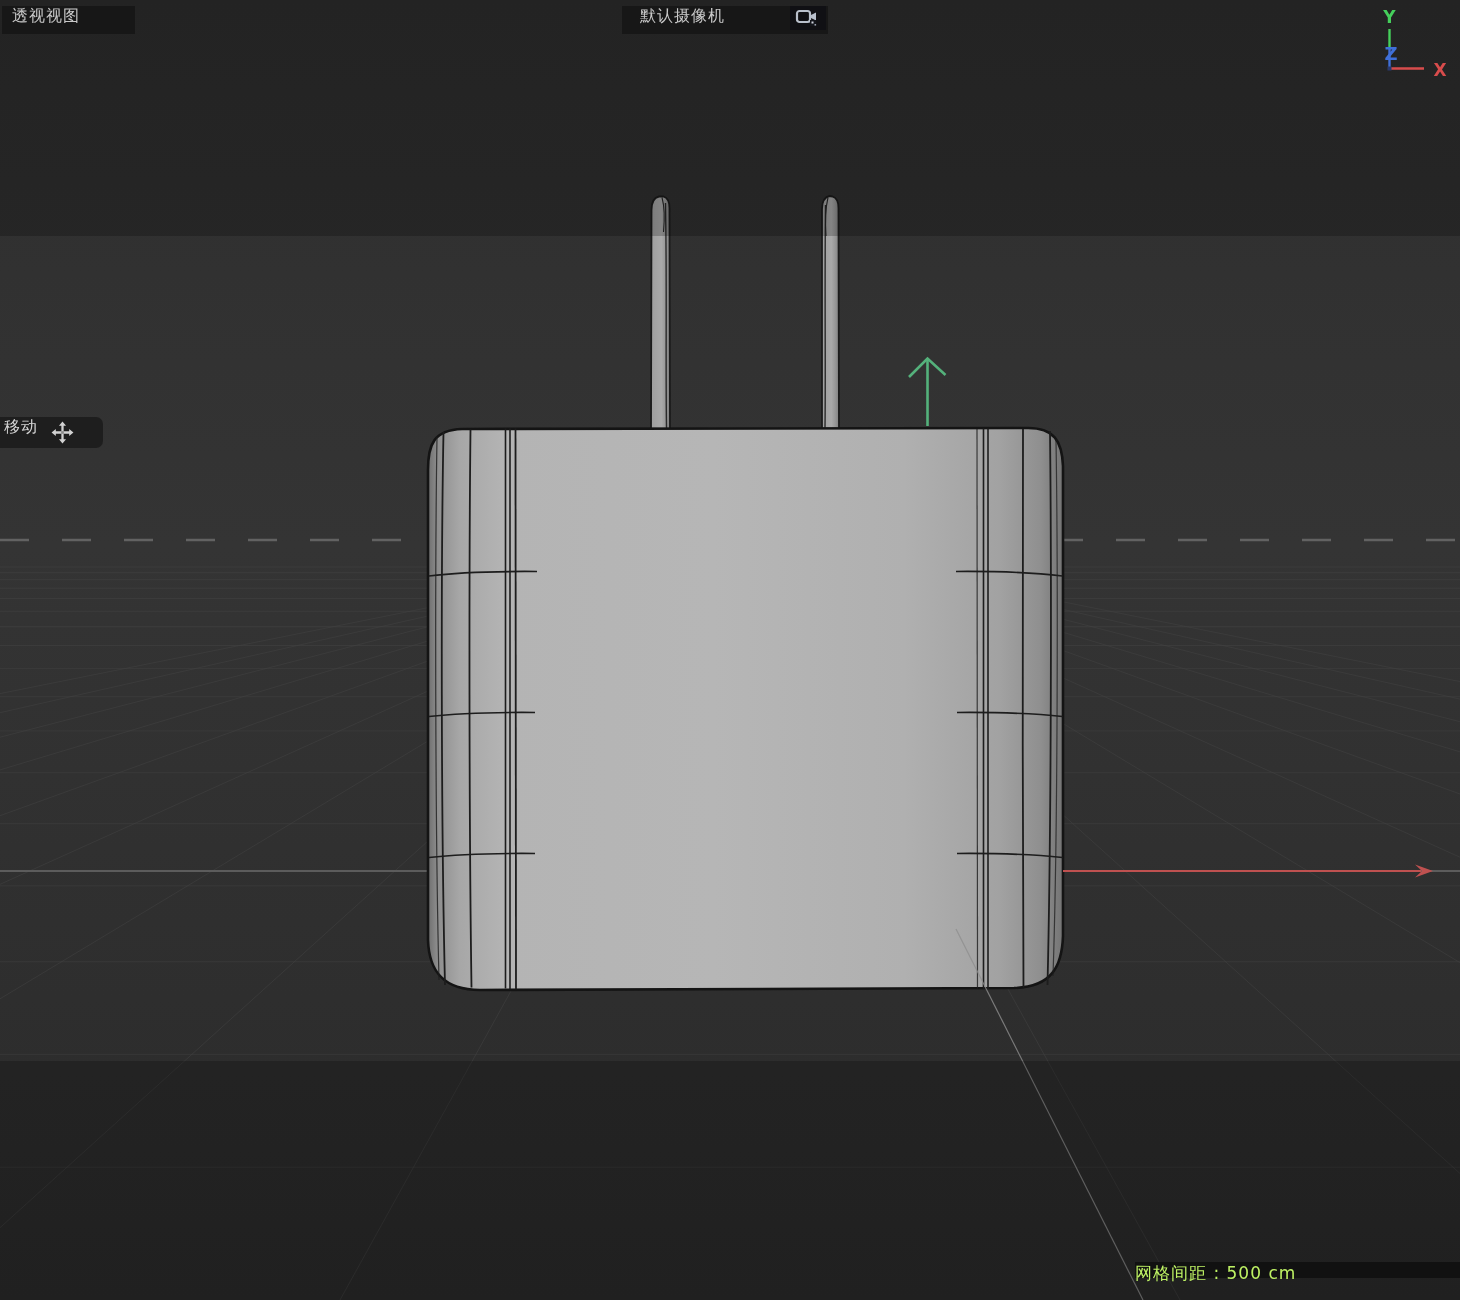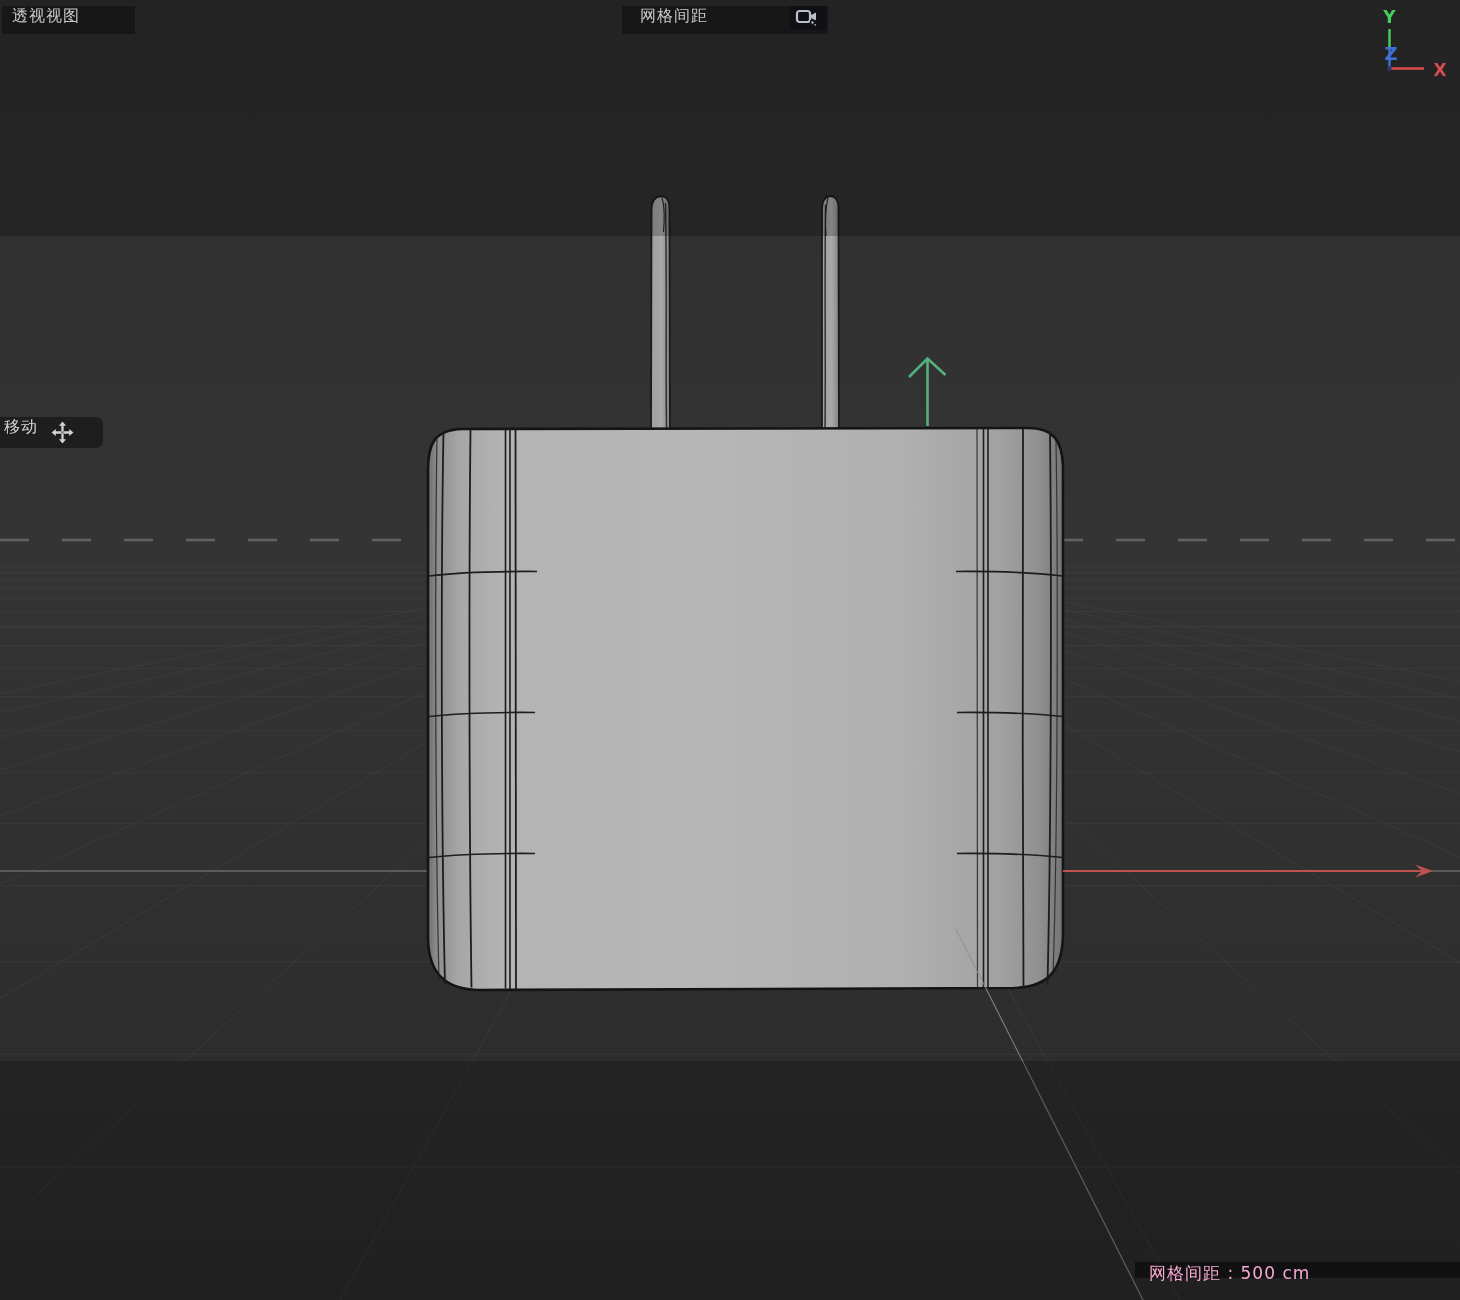--- a/index.html
+++ b/index.html
@@ -21,21 +21,21 @@
   #camera-chip .lbl{padding-left:18px;}
   #camera-chip .icon-chip{
     width:36px;height:24px;margin-right:2px;background:#101014;
     display:flex;align-items:center;justify-content:center;
   }
   #move-chip{left:0;top:417px;width:103px;height:31px;border-radius:0 7px 7px 0;
     background:rgba(30,30,30,0.95);}
   #move-chip .lbl{padding-left:4px;color:#d6d6d6;}
   #move-chip .icon-wrap{margin-left:12px;display:flex;align-items:center;}
   #status-chip{left:1135px;top:1262px;width:325px;height:16px;background:rgba(16,16,16,0.9);
-    color:#f9a8d4;font-size:17px;padding-left:14px;box-sizing:border-box;}
+    color:#bef264;font-size:17px;box-sizing:border-box;}
   #gizmo{position:absolute;left:1368px;top:2px;}
 </style>
 </head>
 <body>
 
 <div id="stage">
 
   <svg id="scene" width="1460" height="1300" viewBox="0 0 1460 1300">
     <defs>
       <linearGradient id="bgGrad" x1="0" y1="0" x2="0" y2="1">
@@ -163,21 +163,21 @@
 
     <rect x="0" y="0" width="1460" height="236" fill="#000000" opacity="0.22"></rect>
     <rect x="0" y="1061" width="1460" height="239" fill="#000000" opacity="0.22"></rect>
   </svg>
 
   <div class="chip" id="view-chip">
     <span class="lbl">透视视图</span>
   </div>
 
   <div class="chip" id="camera-chip">
-    <span class="lbl">网格间距</span>
+    <span class="lbl">默认摄像机</span>
     <span class="icon-chip">
       <svg width="28" height="22" viewBox="0 0 28 22">
         <rect x="3" y="4" width="13" height="11" rx="2.5" fill="none" stroke="#b9c0cc" stroke-width="2.2"></rect>
         <path d="M16 8.5 L22 5.5 V13.5 L16 10.5" fill="#b9c0cc"></path>
         <rect x="16" y="13" width="6" height="6" fill="#14161c"></rect>
         <rect x="17.5" y="14.5" width="2" height="2" fill="#cfd4de"></rect>
         <rect x="20.5" y="17" width="1.6" height="1.6" fill="#9aa0ac"></rect>
       </svg>
     </span>
   </div>

